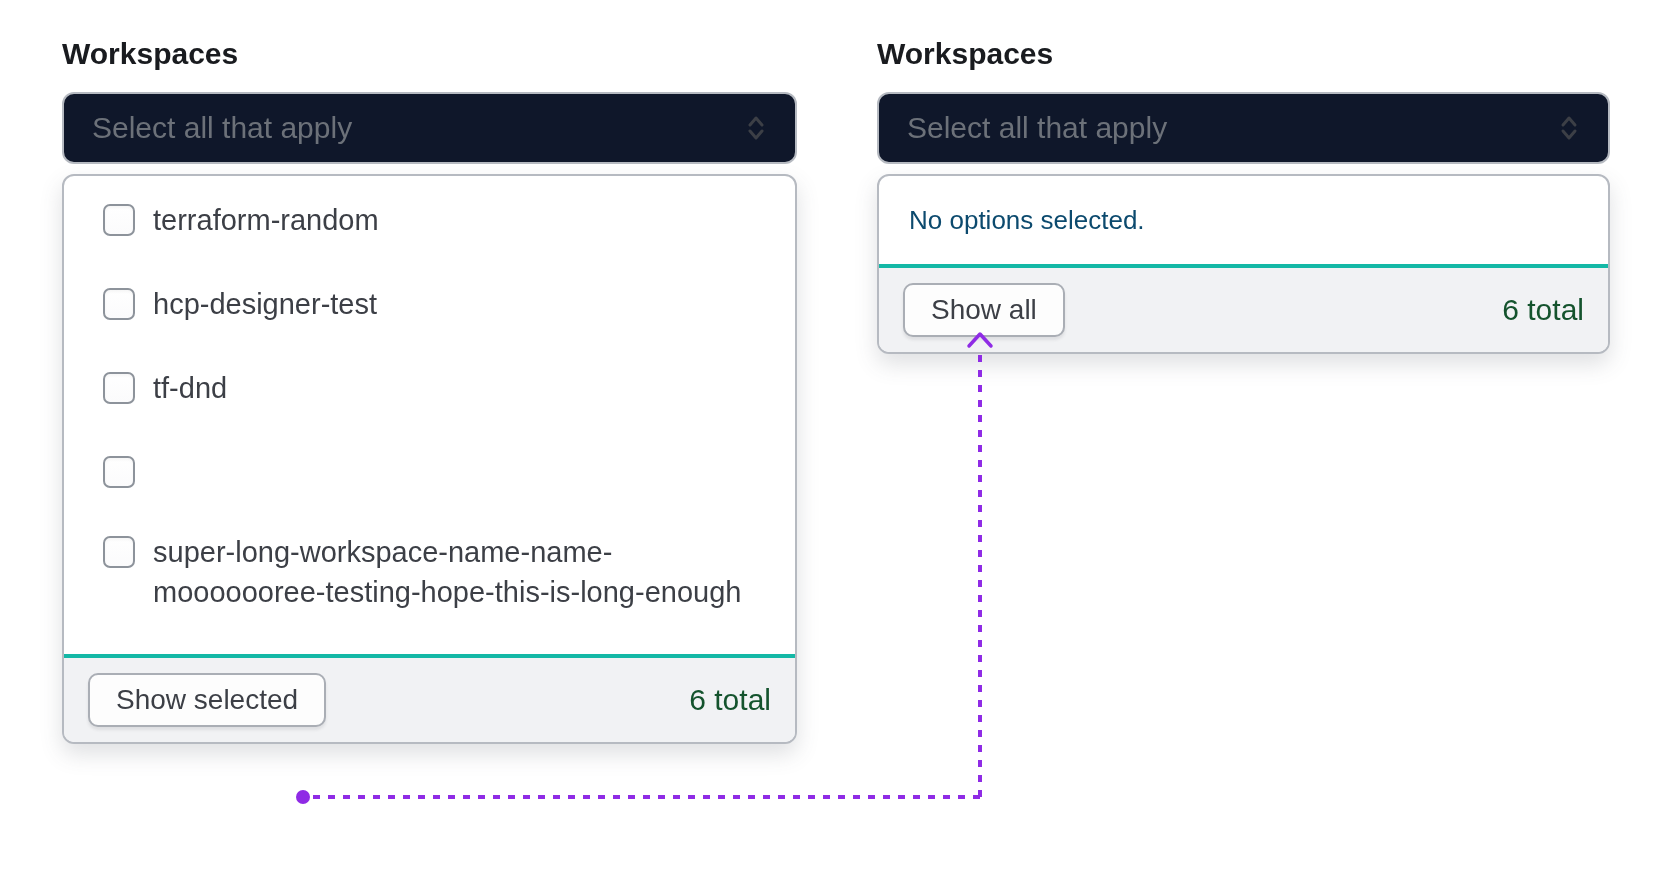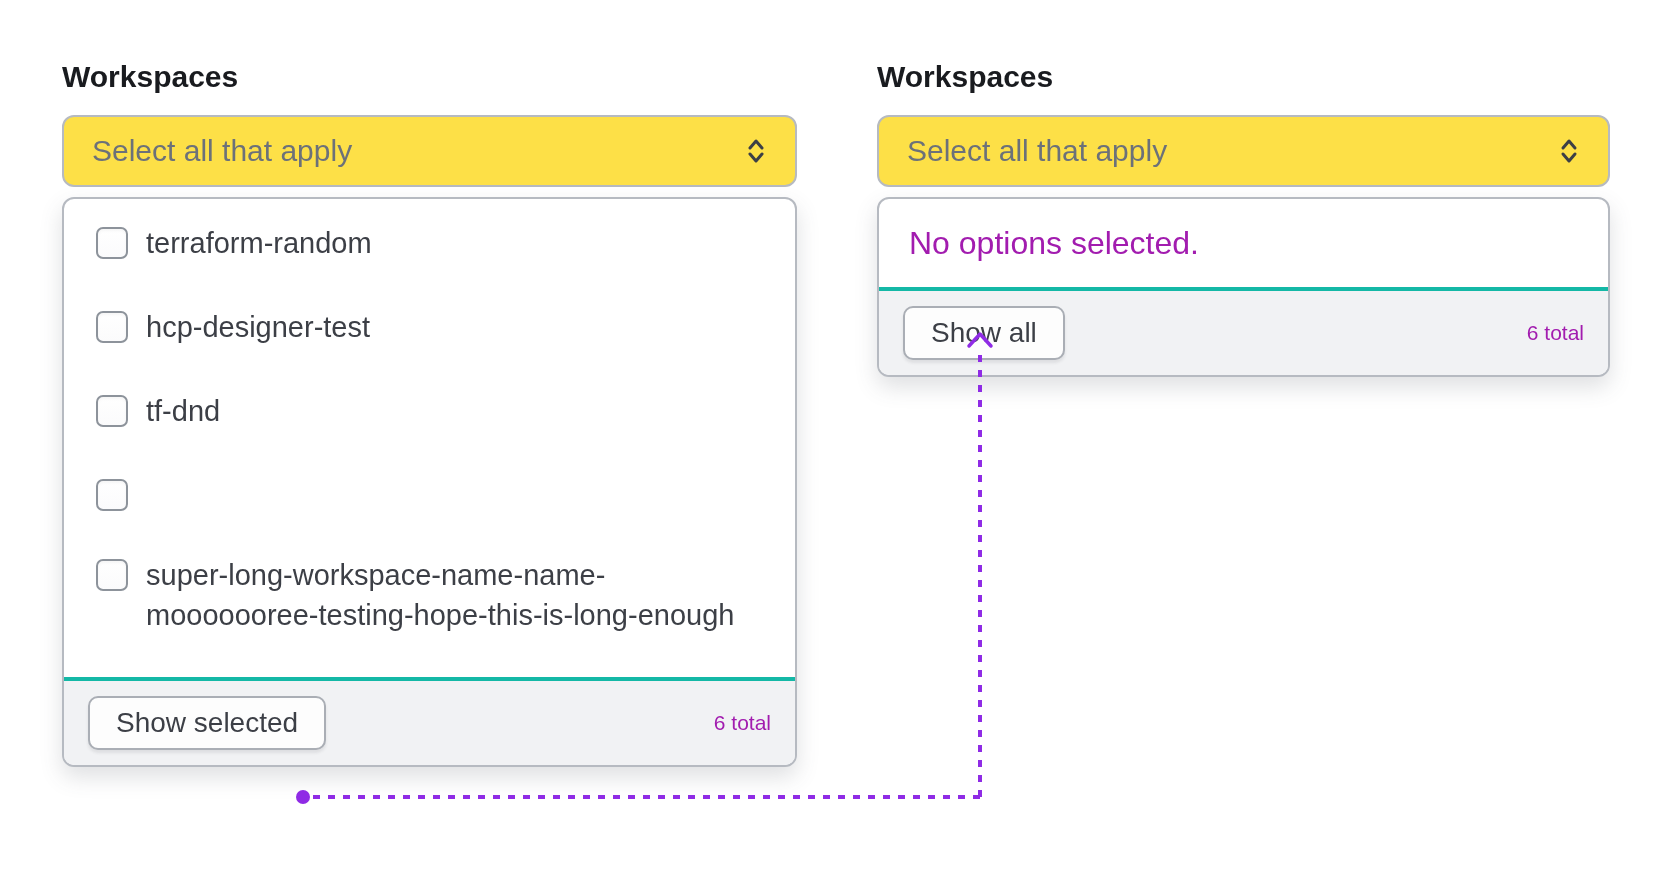--- a/index.html
+++ b/index.html
@@ -1,52 +1,52 @@
 <!DOCTYPE html>
 <html><head>
 <meta charset="utf-8">
 <style>
   * { margin:0; padding:0; box-sizing:border-box; }
   html,body { width:1672px; height:892px; background:#ffffff; overflow:hidden;
               font-family:"Liberation Sans","DejaVu Sans",sans-serif; }
-  .col { position:absolute; top:61px; width:735px; }
+  .col { position:absolute; top:38px; width:735px; }
   #col-left  { left:62px; }
   #col-right { left:877px; width:733px; }
 
   .field-label { font-size:30px; font-weight:700; color:#191b1f; line-height:32px; }
 
-  .trigger { margin-top:22px; height:72px; background:#fde047;
+  .trigger { margin-top:22px; height:72px; background:#0f172a;
              border:2px solid #b6bac1; border-radius:12px;
              display:flex; align-items:center; justify-content:space-between;
              padding:0 24px 0 28px; cursor:pointer; }
   .placeholder { font-size:30px; color:#6c7179; }
   .caret { flex:0 0 auto; }
 
   .panel { margin-top:10px; background:#ffffff; border:2px solid #b6bac1;
            border-radius:12px; overflow:hidden;
            box-shadow:0 10px 22px rgba(80,84,92,0.18); }
 
-  .options { list-style:none; padding:2px 0 20px 4px; }
+  .options { list-style:none; padding:2px 0 20px 11px; }
   .option { display:flex; align-items:flex-start; gap:18px; padding:22px 28px; cursor:pointer; }
   .checkbox { flex:0 0 auto; width:32px; height:32px; margin-top:4px;
               border:2px solid #8d939b; border-radius:7px;
               background:linear-gradient(#ffffff,#fbfbfc);
               box-shadow:inset 0 2px 3px rgba(0,0,0,0.04); cursor:pointer; }
   .option-label { font-size:29px; line-height:40px; color:#3c3f46; max-width:610px; }
 
   .panel-footer { height:88px; background:#f1f2f4; border-top:4px solid #14b8a6;
                   display:flex; align-items:center; justify-content:space-between;
                   padding:0 24px; }
   .hds-btn { font-family:inherit; font-size:28px; line-height:30px; color:#3c3f46;
              background:#fdfdfd; border:2px solid #aaaeb5; border-radius:10px;
              padding:10px 26px; cursor:pointer;
              box-shadow:0 3px 3px rgba(60,63,70,0.10); }
-  .total { font-size:21px; color:#a21caf; }
+  .total { font-size:30px; color:#14532d; }
 
-  .empty-body { padding:24px 30px; font-size:32px; line-height:40px; color:#a21caf; }
+  .empty-body { padding:24px 30px; font-size:26px; line-height:40px; color:#0c4a6e; }
 
   #connector-overlay { position:absolute; left:0; top:0; width:1672px; height:892px;
                        pointer-events:none; z-index:10; }
 </style>
 </head>
 <body>
 
 <div class="col" id="col-left">
   <div class="field-label">Workspaces</div>
 

